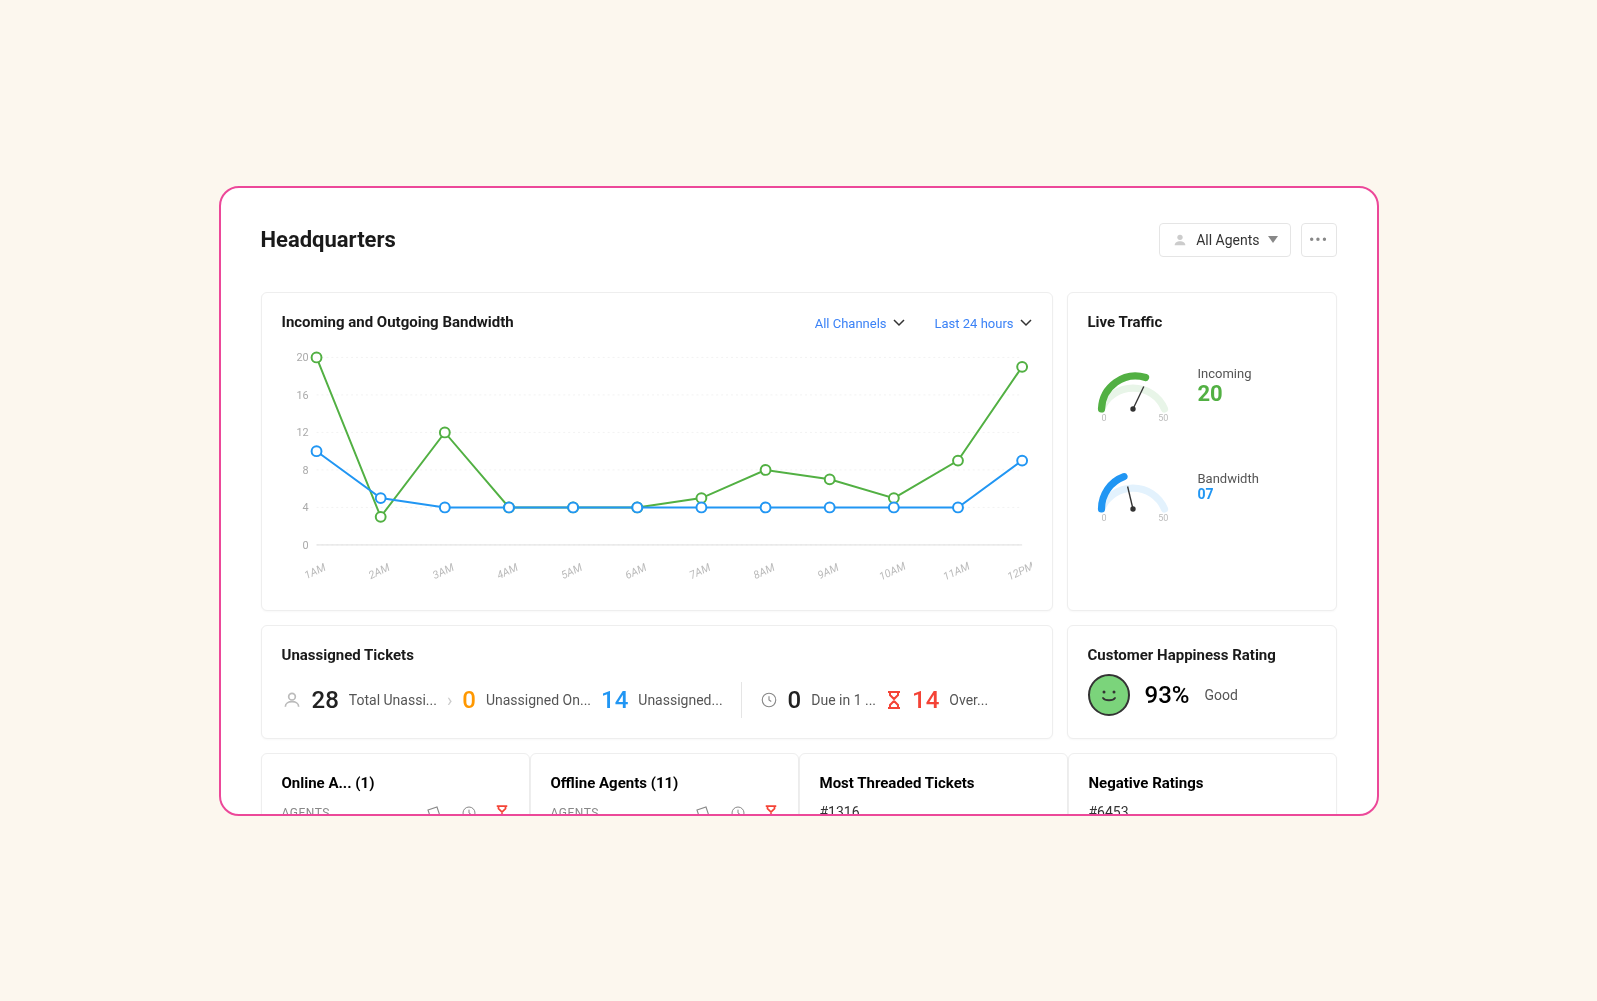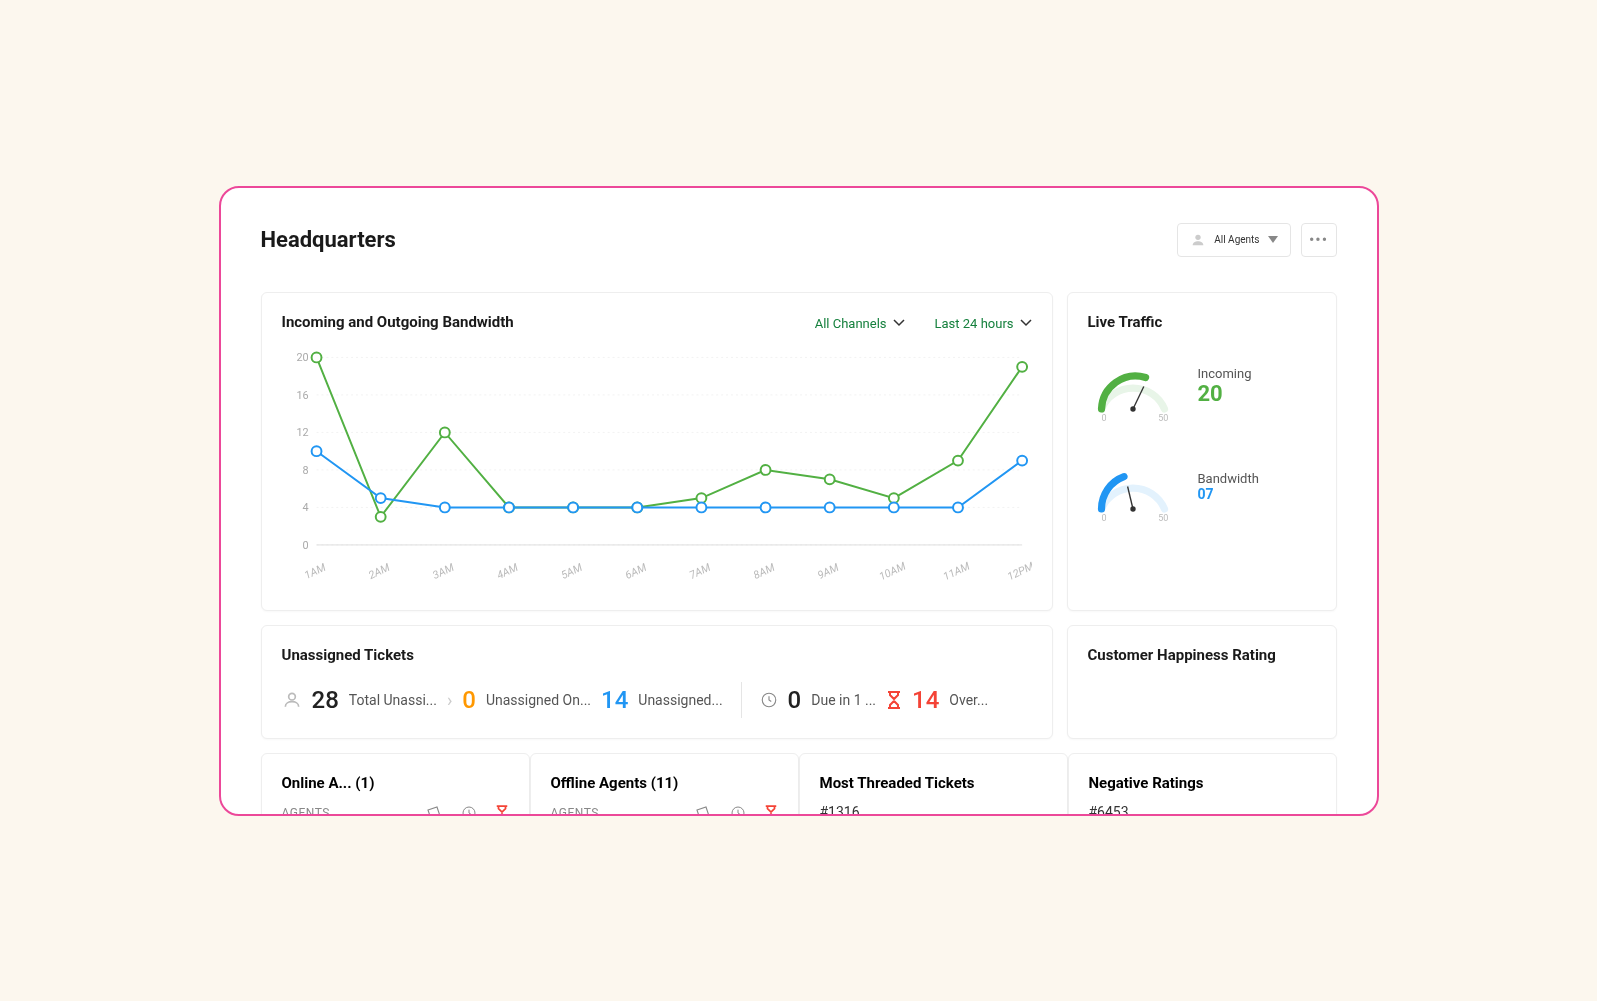--- a/index.html
+++ b/index.html
@@ -34,21 +34,21 @@
     color: #1a1a1a;
   }
   .header-controls { display: flex; gap: 10px; }
   .agent-select {
     display: flex;
     align-items: center;
     gap: 8px;
     border: 1px solid #e5e5e5;
     border-radius: 4px;
     padding: 6px 12px;
-    font-size: 10px;
+    font-size: 14px;
     color: #333;
     cursor: pointer;
   }
   .more-btn {
     border: 1px solid #e5e5e5;
     border-radius: 4px;
     width: 36px;
     height: 34px;
     display: flex;
     align-items: center;
@@ -75,21 +75,21 @@
     display: flex;
     justify-content: space-between;
     align-items: flex-end;
     margin-bottom: 15px;
   }
   .card-title {
     font-size: 15px;
     font-weight: 700;
     color: #1a1a1a;
   }
-  .filters { display: flex; gap: 30px; font-size: 13px; color: #15803d; }
+  .filters { display: flex; gap: 30px; font-size: 13px; color: #3b82f6; }
   .filter { display: flex; align-items: center; gap: 6px; cursor: pointer; }
   
   .chart-svg { width: 100%; height: 240px; }
   .axis-label { font-size: 11px; fill: #bbb; font-style: italic; }
   .ytick { font-size: 11px; fill: #aaa; }
   
   .gauge-row { display:flex; align-items:center; gap: 20px; margin: 10px 0 25px 0;}
   .gauge-svg { width: 90px; height: 75px; }
   .gauge-lbl { font-size: 13px; color: #555; }
   .gauge-val-g { font-size: 22px; font-weight: 700; color: #52b043; }
@@ -297,20 +297,31 @@
         <svg width="16" height="20" viewBox="0 0 16 20">
             <path d="M2 2h12M2 18h12M4 2v3l4 4 4-4V2M4 18v-3l4-4 4 4v3" stroke="#f44336" stroke-width="2" fill="none"></path>
           </svg>
         <span class="big-n n-red">14</span>
         <span class="mut">Over...</span>
       </div>
     </div>
 
     <div class="card">
       <div class="card-title">Customer Happiness Rating</div>
+      <div class="happy-row">
+        <div class="smiley">
+          <svg width="28" height="28" viewBox="0 0 28 28">
+              <circle cx="9" cy="11" r="1.5" fill="#333"></circle>
+              <circle cx="19" cy="11" r="1.5" fill="#333"></circle>
+              <path d="M8 17c2 3 10 3 12 0" stroke="#333" stroke-width="1.8" fill="none" stroke-linecap="round"></path>
+            </svg>
+        </div>
+        <span class="happy-val">93%</span>
+        <span class="mut">Good</span>
+      </div>
     </div>
   </div>
 
   <div class="bottom-row">
 
     <div class="card" style="padding-bottom:8px">
       <div class="small-card-title">Online A... (1)</div>
       <div class="agents-head">
         <span>AGENTS</span>
         <div class="icon-row">

